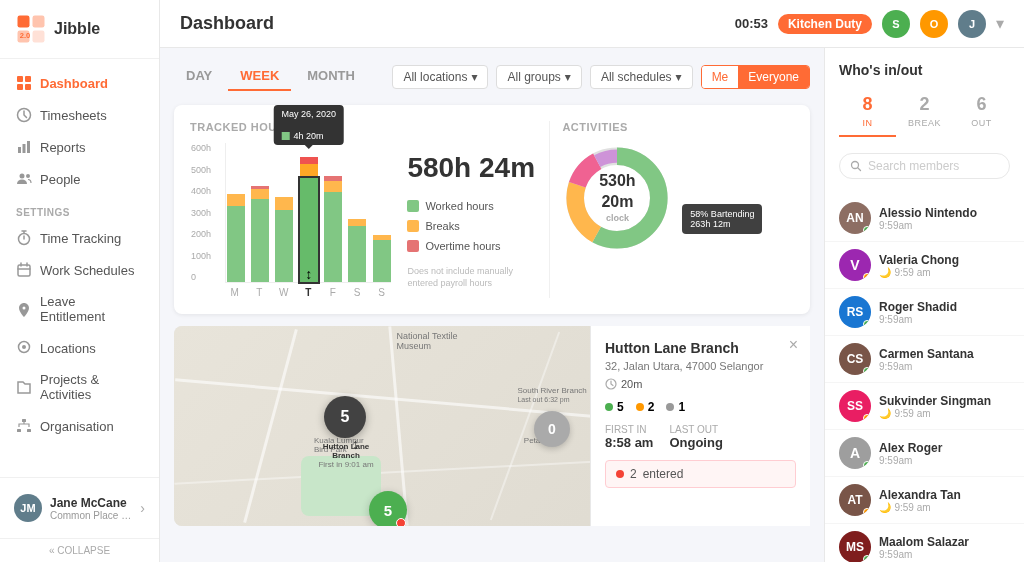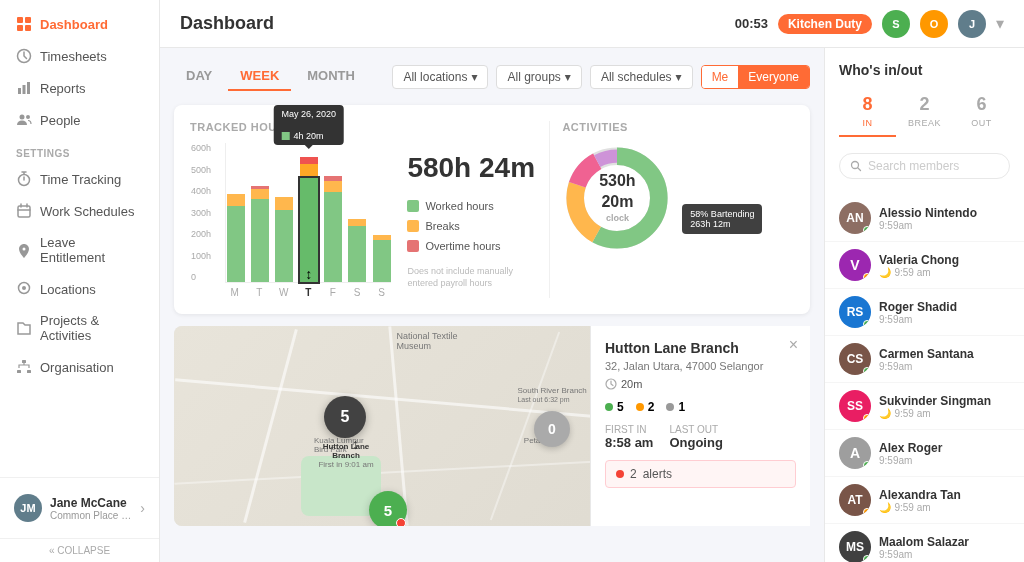--- a/index.html
+++ b/index.html
@@ -287,20 +287,30 @@
       border: 1px solid #fff;
     }
     .member-info { flex: 1; min-width: 0; }
     .member-name { font-size: 12px; font-weight: 600; color: #333; white-space: nowrap; overflow: hidden; text-overflow: ellipsis; }
     .member-time { font-size: 10px; color: #aaa; display: flex; align-items: center; gap: 3px; }
   </style>
 </head>
 <body>
 
 <div class="sidebar">
+  <div class="sidebar-logo">
+    <svg class="jibble-icon" viewBox="0 0 40 40">
+      <rect x="2" y="2" width="16" height="16" rx="3" fill="#ff6b35"></rect>
+      <rect x="22" y="2" width="16" height="16" rx="3" fill="#ff6b35" opacity="0.4"></rect>
+      <rect x="2" y="22" width="16" height="16" rx="3" fill="#ff6b35" opacity="0.4"></rect>
+      <rect x="22" y="22" width="16" height="16" rx="3" fill="#ff6b35" opacity="0.2"></rect>
+      <text x="5" y="32" font-size="10" fill="#ff6b35" font-weight="700">2.0</text>
+    </svg>
+    <span style="font-size:16px;font-weight:800;color:#333;">Jibble</span>
+  </div>
 
   <div class="sidebar-nav">
     <div class="nav-item active">
       <svg class="nav-icon" viewBox="0 0 16 16">
           <rect x="1" y="1" width="6" height="6" rx="1" fill="currentColor"></rect>
           <rect x="9" y="1" width="6" height="6" rx="1" fill="currentColor"></rect>
           <rect x="1" y="9" width="6" height="6" rx="1" fill="currentColor"></rect>
           <rect x="9" y="9" width="6" height="6" rx="1" fill="currentColor"></rect>
         </svg>
       <span>Dashboard</span>
@@ -636,21 +646,21 @@
               <div style="font-size:13px;font-weight:700;color:#333;">8:58 am</div>
             </div>
             <div>
               <div style="font-size:10px;color:#aaa;">LAST OUT</div>
               <div style="font-size:13px;font-weight:700;color:#333;">Ongoing</div>
             </div>
           </div>
           <div style="display:flex;align-items:center;gap:6px;font-size:12px;color:#555;padding:6px 10px;background:#fff5f5;border:1px solid #ffcdd2;border-radius:4px;">
             <span style="width:8px;height:8px;border-radius:50%;background:#f44336;display:inline-block;"></span>
             <span>2</span>
-            <span>alerts</span>
+            <span>entered</span>
           </div>
         </div>
       </div>
     </div>
 
     <div class="right-panel">
       <div class="panel-header">Who's in/out</div>
       <div class="panel-tabs">
         <div class="panel-tab in-tab">
           <span class="tab-num">8</span>
@@ -754,21 +764,21 @@
           <div class="member-info">
             <div class="member-name">Alexandra Tan</div>
             <div class="member-time">
               <span style="color:#ff9800;">🌙</span>
               <span>9:59 am</span>
             </div>
           </div>
         </div>
 
         <div class="member-item">
-          <div class="member-avatar" style="background:#404040;">
+          <div class="member-avatar" style="background:#7f1d1d;">
             MS
             <span class="status-dot" style="background:#4caf50;"></span>
           </div>
           <div class="member-info">
             <div class="member-name">Maalom Salazar</div>
             <div class="member-time">9:59am</div>
           </div>
         </div>
 
       </div>

